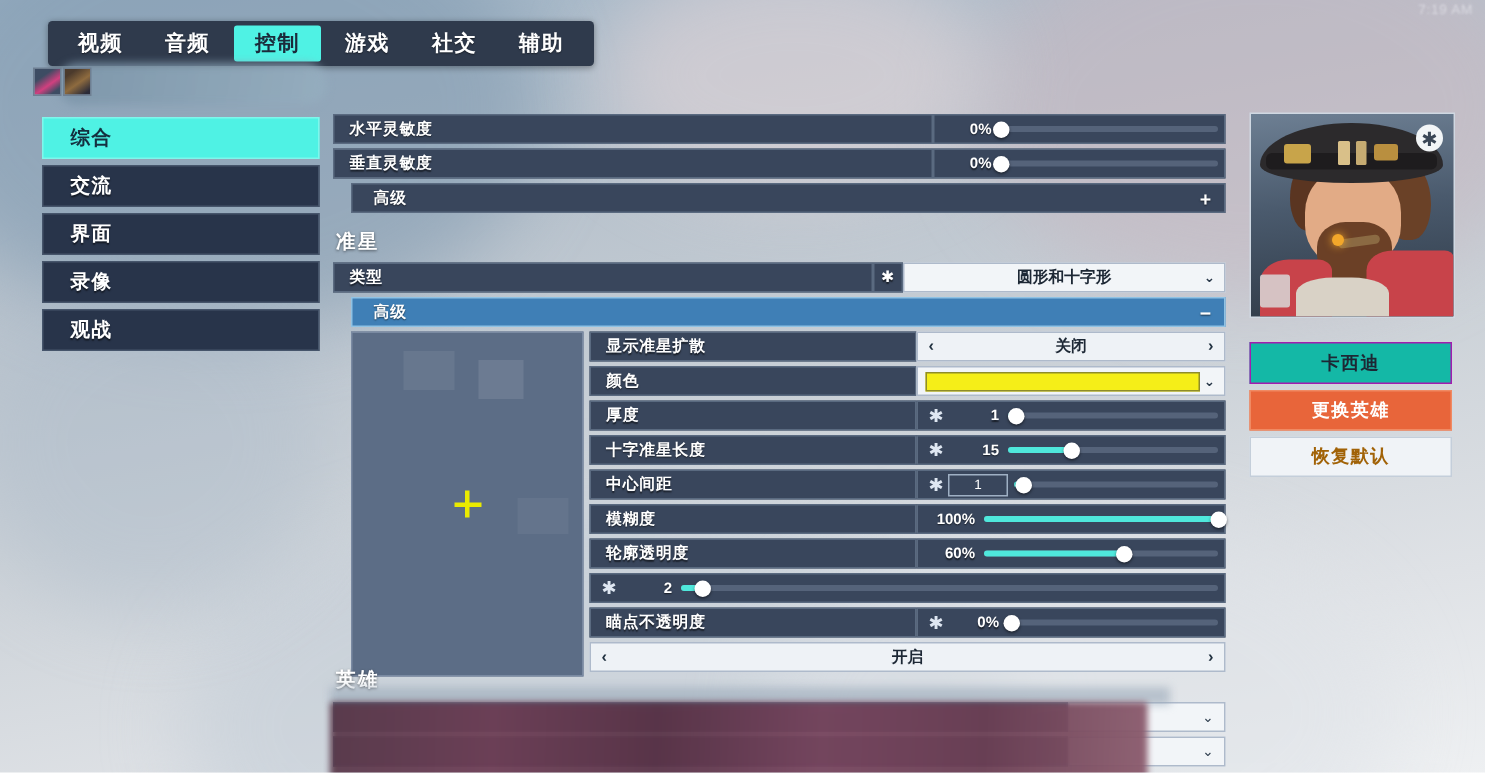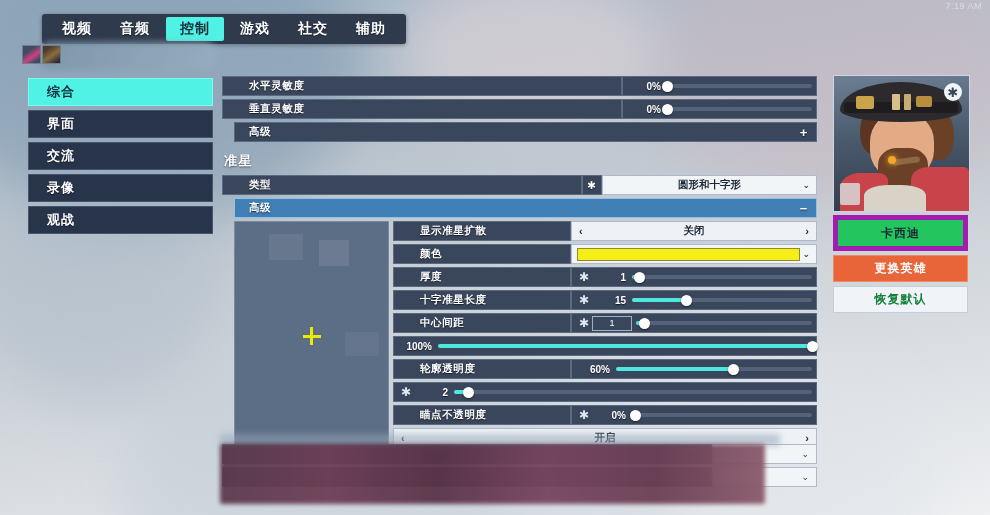--- a/index.html
+++ b/index.html
@@ -17,21 +17,21 @@
   .b3{left:120px;bottom:-120px;width:560px;height:300px;background:#c2ccd6;}
   .b4{right:60px;bottom:-90px;width:420px;height:260px;background:#dfe3e8;}
   .b5{left:400px;top:-30px;width:260px;height:160px;background:#e6d7d9;}
   .b6{left:-20px;top:180px;width:240px;height:230px;background:#aab9c8;opacity:.4;}
 
   
   .clock{position:absolute;top:1px;right:8px;font-size:9px;color:#e9e9ef;
          opacity:.65;letter-spacing:.5px;filter:blur(.6px);}
 
   
-  .tabbar{position:absolute;left:42px;top:14px;height:30px;
+  .tabbar{position:absolute;left:32px;top:14px;height:30px;
           background:#2f3a4c;border-radius:3px;display:flex;align-items:stretch;
           box-shadow:0 1px 4px rgba(0,0,0,.35);padding:0 6px;}
   .tab{display:flex;align-items:center;justify-content:center;
        padding:0 14px;color:#ffffff;font-size:14px;font-weight:bold;
        letter-spacing:1px;cursor:pointer;text-shadow:0 1px 1px rgba(0,0,0,.5);}
   .tab.active{background:#4ff2e4;color:#1b2b3b;text-shadow:none;margin:3px 2px;border-radius:2px;}
 
   
   .chips{position:absolute;left:22px;top:45px;display:flex;gap:1px;z-index:3;}
   .chip{width:17px;height:17px;border:1px solid #6e7f92;}
@@ -46,21 +46,21 @@
   .nav-item{height:26px;display:flex;align-items:center;padding-left:18px;
             background:#28344a;color:#fff;font-size:13px;font-weight:bold;
             border:1px solid #46556b;cursor:pointer;letter-spacing:1px;
             text-shadow:0 1px 1px rgba(0,0,0,.55);}
   .nav-item.active{background:#4ff2e4;color:#143040;border-color:#7ef7ec;text-shadow:none;}
 
   
   .settings{position:absolute;left:222px;top:76px;width:595px;z-index:4;}
   .row{height:20px;display:flex;align-items:center;margin-bottom:3px;}
   .lbl{background:#39465c;border:1px solid #5a6a80;height:100%;
-       display:flex;align-items:center;padding-left:26px;color:#fff;
+       display:flex;align-items:center;padding-left:10px;color:#fff;
        font-size:10.5px;font-weight:bold;letter-spacing:.6px;
        text-shadow:0 1px 1px rgba(0,0,0,.6);box-sizing:border-box;}
   .star{width:16px;text-align:center;color:#dfe7f2;font-size:12px;line-height:1;}
   .valtxt{width:34px;text-align:right;color:#fff;font-size:10px;font-weight:bold;
           padding-right:6px;text-shadow:0 1px 1px rgba(0,0,0,.6);}
   .slider{flex:1;height:100%;background:#39465c;border:1px solid #5a6a80;
           position:relative;box-sizing:border-box;display:flex;align-items:center;padding:0 4px;}
   .track{position:relative;flex:1;height:4px;background:#55637a;border-radius:2px;}
   .fill{position:absolute;left:0;top:0;bottom:0;background:#4fe8dc;border-radius:2px;}
   .knob{position:absolute;top:50%;width:11px;height:11px;margin-top:-5.5px;margin-left:-5.5px;
@@ -97,21 +97,21 @@
            position:relative;box-sizing:border-box;}
   .preview .patchA{position:absolute;left:34px;top:12px;width:34px;height:26px;background:rgba(255,255,255,.07);}
   .preview .patchB{position:absolute;left:84px;top:18px;width:30px;height:26px;background:rgba(255,255,255,.10);}
   .preview .patchC{position:absolute;left:110px;top:110px;width:34px;height:24px;background:rgba(255,255,255,.05);}
   .cross{position:absolute;left:50%;top:50%;width:18px;height:18px;margin-left:-9px;margin-top:-9px;}
   .cross:before,.cross:after{content:"";position:absolute;background:#eaea00;}
   .cross:before{left:50%;top:0;width:3px;height:100%;margin-left:-1.5px;}
   .cross:after{top:50%;left:0;height:3px;width:100%;margin-top:-1.5px;}
   .advrows{flex:1;margin-left:4px;}
   .advrows .row{margin-bottom:3px;}
-  .adv-lbl{width:178px;}
+  .adv-lbl{width:218px;}
 
   
   .hero{position:absolute;left:833px;top:75px;width:135px;z-index:4;}
   .portrait{width:135px;height:135px;position:relative;overflow:hidden;
             border:1px solid #cfd8e2;background:linear-gradient(180deg,#3c4d63,#26323f);}
   .p-sky{position:absolute;inset:0;background:linear-gradient(175deg,#6d7f93 0%,#4a5a6d 45%,#2f3a47 100%);}
   .p-hat{position:absolute;left:6px;top:6px;width:122px;height:40px;background:#2c2a2c;border-radius:50%/70% 70% 30% 30%;}
   .p-hatband{position:absolute;left:10px;top:26px;width:114px;height:11px;background:#1e1c1e;border-radius:4px;}
   .p-hat-deco1{position:absolute;left:22px;top:20px;width:18px;height:13px;background:#c8a44a;border-radius:2px;}
   .p-hat-deco2{position:absolute;left:58px;top:18px;width:8px;height:16px;background:#d9c089;border-radius:1px;}
@@ -123,27 +123,27 @@
   .p-beard{position:absolute;left:44px;top:72px;width:50px;height:44px;background:#6b4026;border-radius:38% 38% 50% 50%;}
   .p-cigar{position:absolute;left:58px;top:82px;width:28px;height:6px;background:#8b6a43;border-radius:3px;transform:rotate(-8deg);}
   .p-ember{position:absolute;left:54px;top:80px;width:8px;height:8px;background:#f2a72a;border-radius:50%;box-shadow:0 0 6px #f2a72a;}
   .p-shirtL{position:absolute;left:6px;bottom:0;width:48px;height:38px;background:#c8434a;border-radius:40% 20% 0 0;}
   .p-shirtR{position:absolute;right:0;bottom:0;width:58px;height:44px;background:#c8434a;border-radius:30% 10% 0 0;}
   .p-scarf{position:absolute;left:30px;bottom:0;width:62px;height:26px;background:#d9d2c6;border-radius:40% 40% 0 0;}
   .p-badge{position:absolute;left:6px;bottom:6px;width:20px;height:22px;background:#d8d8d8;border-radius:2px;opacity:.85;}
   .p-star{position:absolute;right:7px;top:7px;width:18px;height:18px;border-radius:50%;
           background:#f2f5f7;display:flex;align-items:center;justify-content:center;
           font-size:13px;color:#3a4656;line-height:1;}
-  .hero-name{margin-top:3px;height:26px;background:#22c55e;border:5px solid #a21caf;
+  .hero-name{margin-top:16px;height:26px;background:#14b8a6;border:1px solid #a21caf;
              display:flex;align-items:center;justify-content:center;
              color:#1d2835;font-size:12px;font-weight:bold;letter-spacing:1px;}
   .hero-btn{margin-top:4px;height:25px;display:flex;align-items:center;justify-content:center;
             font-size:12px;font-weight:bold;letter-spacing:1px;cursor:pointer;}
   .hero-btn.primary{background:#e8653a;color:#ffffff;border:1px solid #f08a63;}
-  .hero-btn.secondary{background:#f0f3f7;color:#15803d;border:1px solid #c4ceda;text-align:center;}
+  .hero-btn.secondary{background:#f0f3f7;color:#a16207;border:1px solid #c4ceda;text-align:center;}
 
   
   .bottom{position:absolute;left:222px;top:444px;width:595px;z-index:4;}
   .bottom .sec-title{margin:0 0 6px 2px;}
   .bot-rows{position:relative;}
   .bot-row{height:20px;display:flex;margin-bottom:3px;}
   .bot-lbl{flex:1;background:#39465c;border:1px solid #5a6a80;}
   .bot-dd{width:105px;height:20px;background:#f2f5f8;border:1px solid #aebacb;
           display:flex;align-items:center;justify-content:flex-end;
           padding-right:7px;box-sizing:border-box;font-size:9px;color:#2b3a4b;cursor:pointer;}
@@ -177,22 +177,22 @@
 </div>
 
 <div class="smudge"></div>
 <div class="chips">
   <div class="chip c1"></div>
   <div class="chip c2"></div>
 </div>
 
 <div class="sidenav">
   <div class="nav-item active">综合</div>
+  <div class="nav-item">交流</div>
   <div class="nav-item">界面</div>
-  <div class="nav-item">交流</div>
   <div class="nav-item">录像</div>
   <div class="nav-item">观战</div>
 </div>
 
 <div class="settings">
 
   <div class="row">
     <div class="lbl" style="width:400px">水平灵敏度</div>
     <div class="slider">
       <div class="valtxt">0%</div>
@@ -292,20 +292,21 @@
           <span class="star">✱</span>
           <div class="numbox">1</div>
           <div class="track">
             <div class="fill" style="width:5%"></div>
             <div class="knob" style="left:5%"></div>
           </div>
         </div>
       </div>
 
       <div class="row">
+        <div class="lbl adv-lbl">模糊度</div>
         <div class="slider">
           <div class="valtxt">100%</div>
           <div class="track">
             <div class="fill" style="width:100%"></div>
             <div class="knob" style="left:100%"></div>
           </div>
         </div>
       </div>
 
       <div class="row">
@@ -374,20 +375,21 @@
     <div class="p-scarf"></div>
     <div class="p-badge"></div>
     <div class="p-star">✱</div>
   </div>
   <div class="hero-name">卡西迪</div>
   <div class="hero-btn primary">更换英雄</div>
   <div class="hero-btn secondary">恢复默认</div>
 </div>
 
 <div class="bottom">
+  <div class="sec-title">英雄</div>
   <div class="bot-rows">
     <div class="bot-row">
       <div class="bot-lbl"></div>
       <div class="bot-dd">
         <span>⌄</span>
       </div>
     </div>
     <div class="bot-row">
       <div class="bot-lbl"></div>
       <div class="bot-dd">

